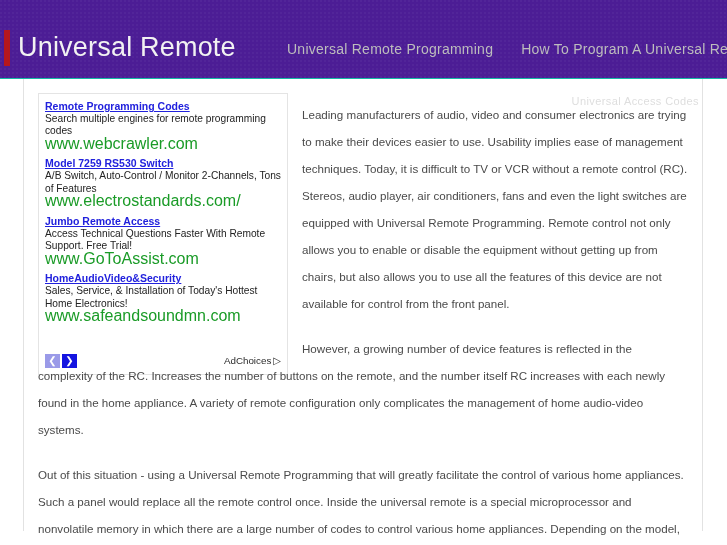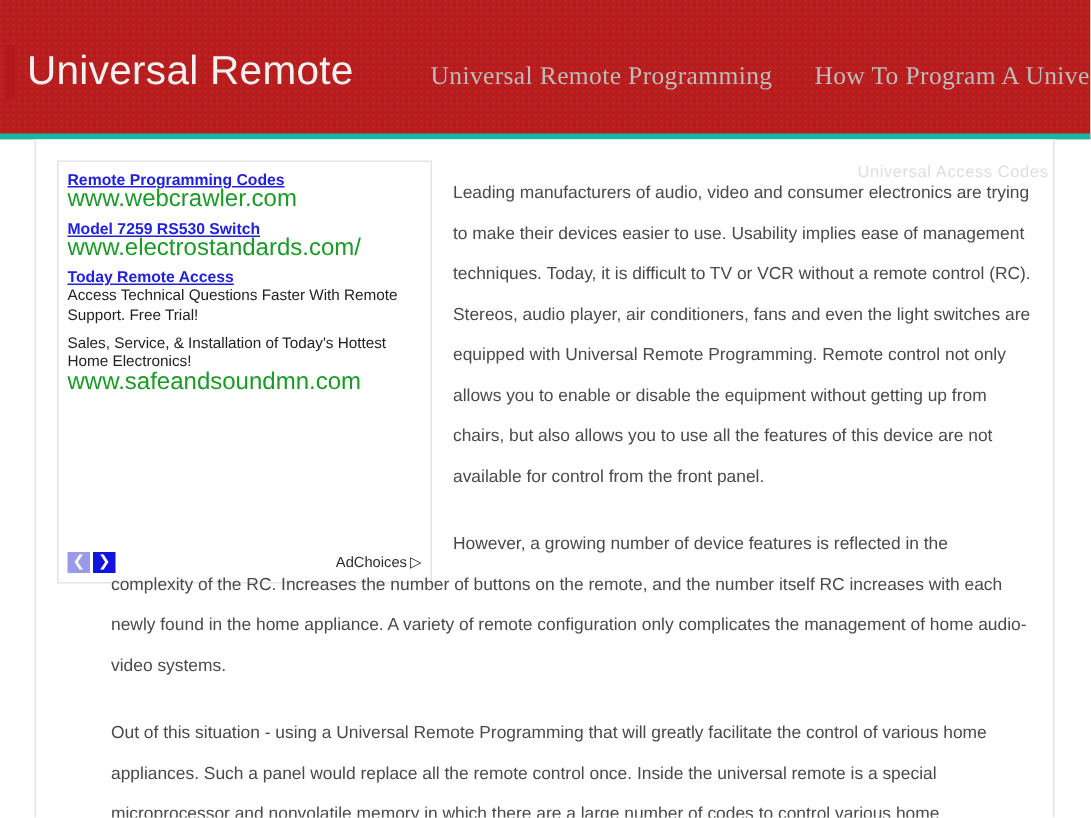--- a/index.html
+++ b/index.html
@@ -13,23 +13,23 @@
     background: #ffffff;
     font-family: "Liberation Sans", sans-serif;
     overflow: hidden;
     position: relative;
   }
 
   
   #site-header {
     position: relative;
     width: 727px;
-    height: 93px;
-    background: #b91c1c;
-    border-bottom: 4px solid #14b8a6;
+    height: 79px;
+    background: #4c1d95;
+    border-bottom: 1px solid #14b8a6;
     box-sizing: border-box;
     overflow: hidden;
   }
   #site-header::before {
     content: "";
     position: absolute;
     left: 0; top: 0; right: 0; bottom: 0;
     background-image:
       radial-gradient(circle at 1px 1px, rgba(255,255,255,0.035) 1px, transparent 1px);
     background-size: 4px 4px;
@@ -63,26 +63,25 @@
   #primary-nav {
     position: absolute;
     left: 287px;
     top: 41px;
     display: flex;
     align-items: baseline;
     white-space: nowrap;
   }
   #primary-nav .nav-link {
     color: #bdbdbd;
-    font-size: 17px;
+    font-size: 14px;
     text-decoration: none;
     letter-spacing: 0.25px;
     margin-right: 28px;
     cursor: pointer;
-    font-family: Liberation Serif, serif;
   }
   #primary-nav .nav-link:last-child { margin-right: 0; }
 
   
   #page-body {
     position: relative;
     width: 727px;
     height: 452px;
     background: #ffffff;
   }
@@ -191,21 +190,21 @@
   #article {
     position: absolute;
     left: 14px;
     right: 14px;
     top: 22px;
     font-size: 11.6px;
     color: #4a4a4a;
     line-height: 27px;
     text-align: left;
   }
-  #article p { margin: 0 0 18px 0; padding-left: 36px; }
+  #article p { margin: 0 0 18px 0; }
   #article p.flow-first { text-indent: 0; }
 </style>
 </head>
 <body>
 
 <div id="site-header">
   <div class="header-inner">
     <div id="brand-accent"></div>
     <div id="brand-title">Universal Remote</div>
     <nav id="primary-nav">
@@ -218,34 +217,38 @@
 
 <div id="page-body">
   <div id="content-container">
 
     <div id="page-label">Universal Access Codes</div>
 
     <div id="ad-block">
 
       <div class="ad-unit">
         <span class="ad-title">Remote Programming Codes</span>
+        <span class="ad-desc">Search multiple engines for remote programming codes</span>
         <span class="ad-url">www.webcrawler.com</span>
       </div>
 
       <div class="ad-unit">
         <span class="ad-title">Model 7259 RS530 Switch</span>
+        <span class="ad-desc">A/B Switch, Auto-Control / Monitor 2-Channels, Tons of Features</span>
         <span class="ad-url">www.electrostandards.com/</span>
       </div>
 
       <div class="ad-unit">
-        <span class="ad-title">Today Remote Access</span>
+        <span class="ad-title">Jumbo Remote Access</span>
         <span class="ad-desc">Access Technical Questions Faster With Remote Support. Free Trial!</span>
-      </div>
-
-      <div class="ad-unit">
+        <span class="ad-url">www.GoToAssist.com</span>
+      </div>
+
+      <div class="ad-unit">
+        <span class="ad-title">HomeAudioVideo&amp;Security</span>
         <span class="ad-desc">Sales, Service, &amp; Installation of Today's Hottest Home Electronics!</span>
         <span class="ad-url">www.safeandsoundmn.com</span>
       </div>
 
       <div id="ad-footer">
         <div class="ad-pager">
           <div class="pager-btn prev">❮</div>
           <div class="pager-btn next">❯</div>
         </div>
         <div id="adchoices">

